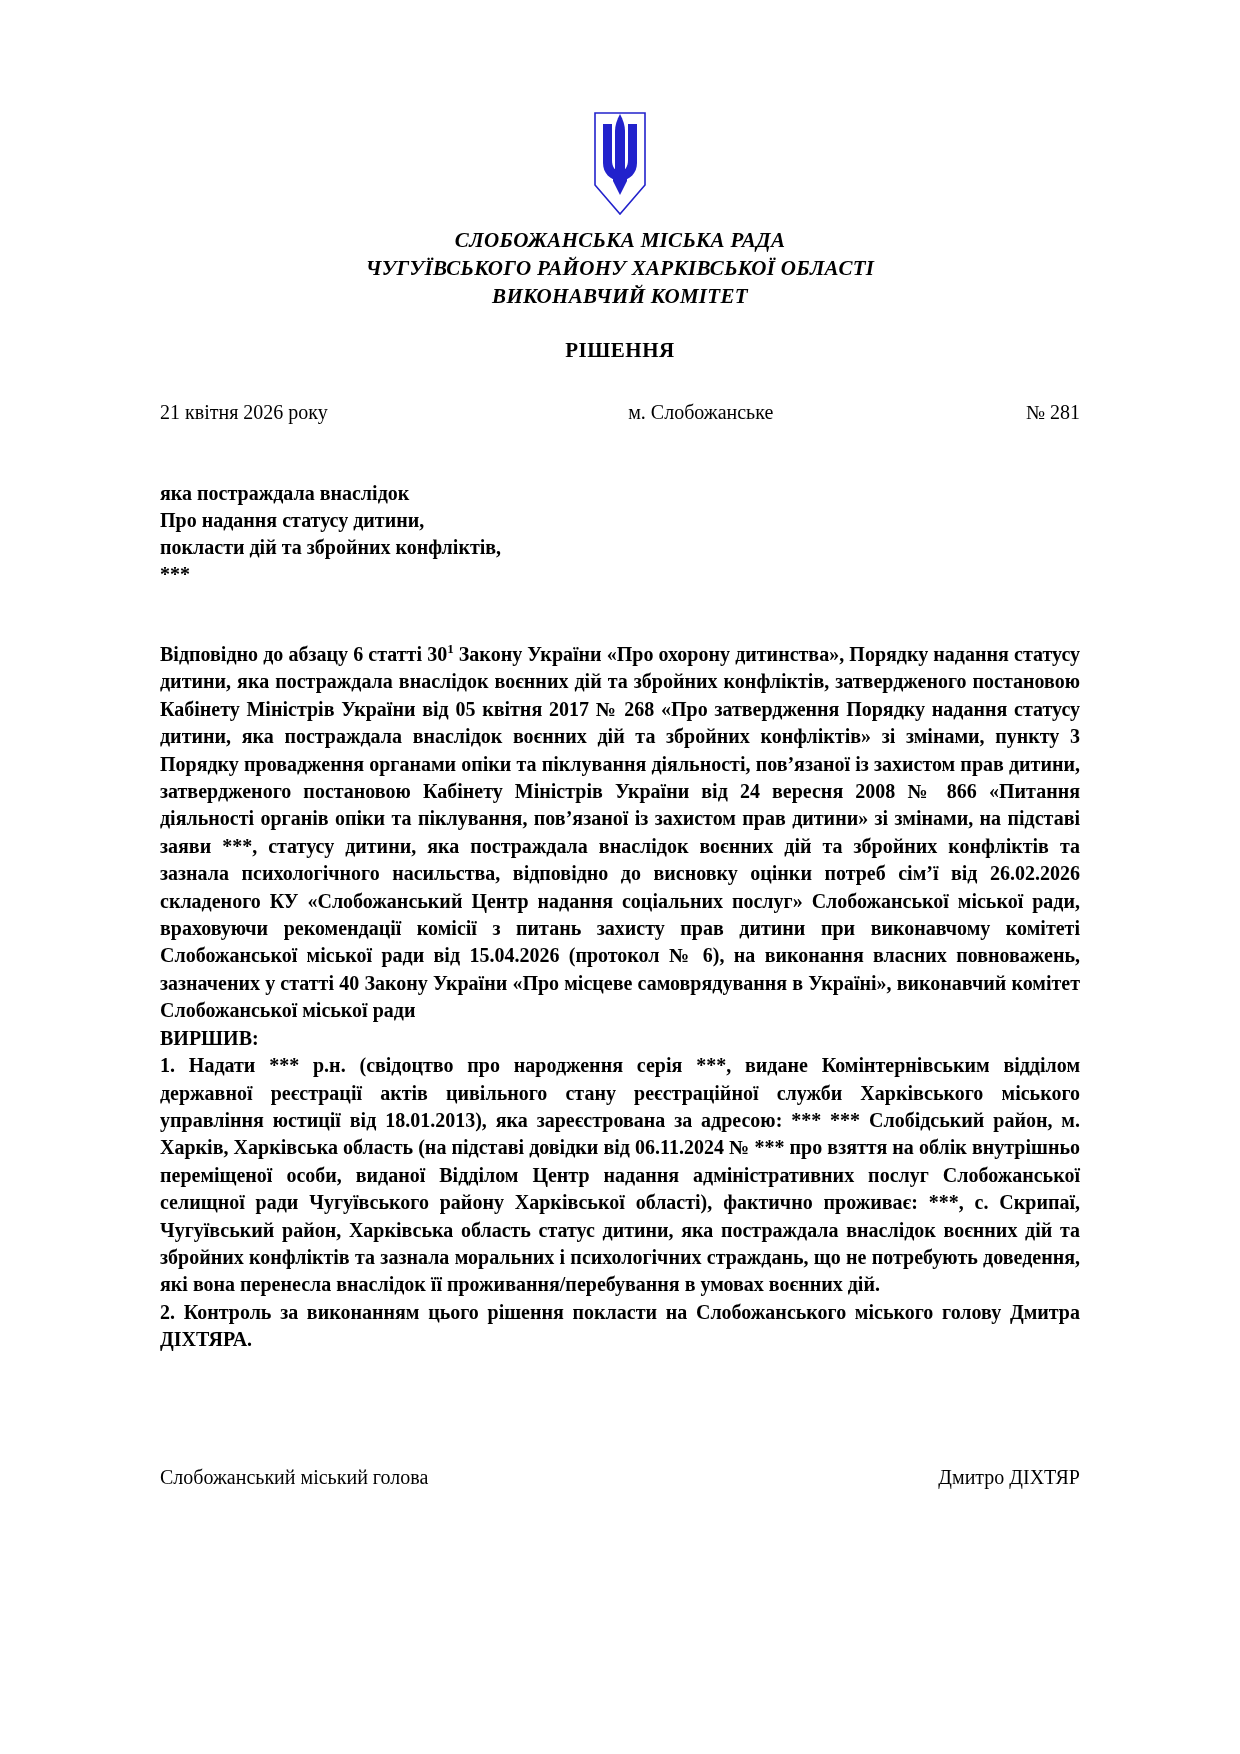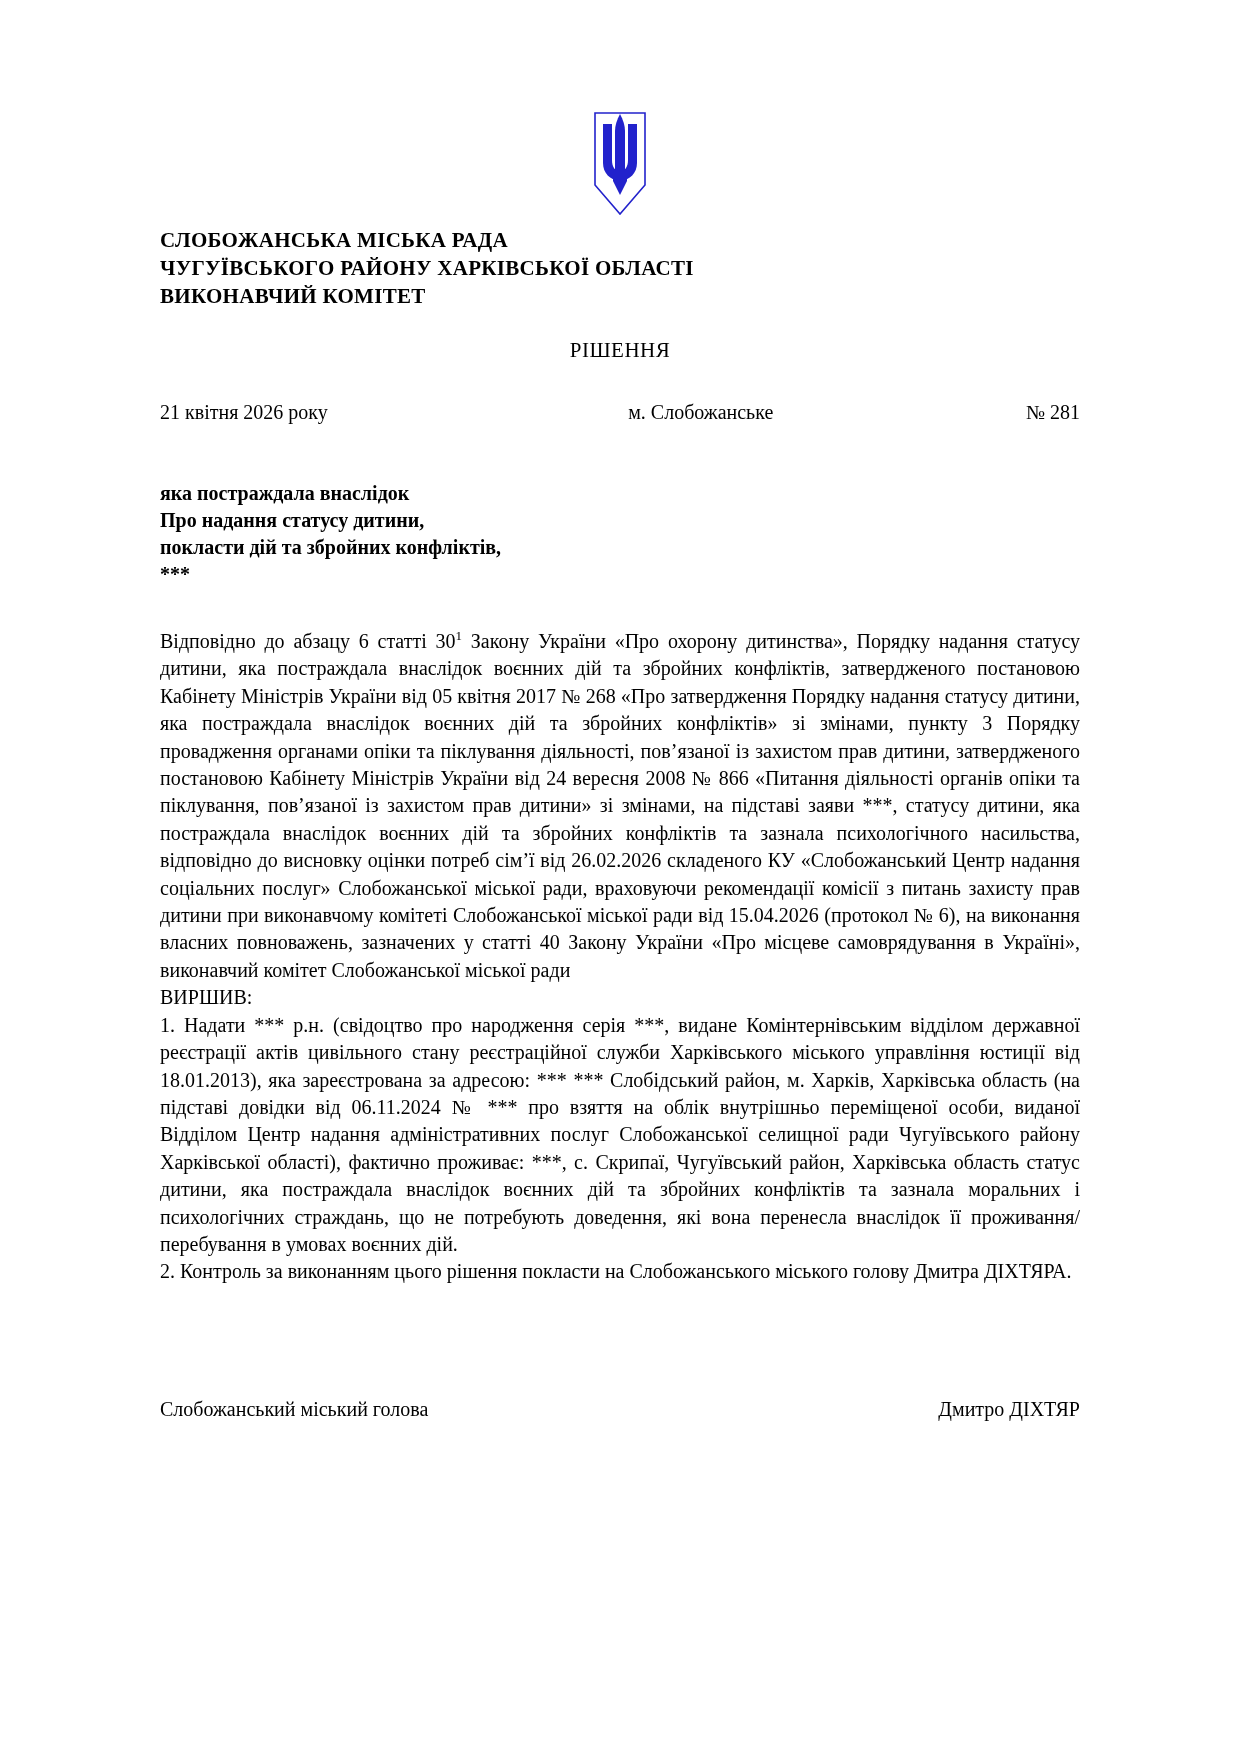--- a/index.html
+++ b/index.html
@@ -13,52 +13,54 @@
     box-sizing:border-box;
     padding:112px 160px 0 160px;
   }
   .emblem-wrap{
     width:100%;
     display:flex;justify-content:center;
     margin-bottom:10px;
   }
   .emblem-wrap svg{display:block;}
   .org-block{
-    text-align:left;
+    text-align:center;
     font-weight:bold;
     font-size:21px;
     line-height:28px;
     letter-spacing:.3px;
+    font-style:italic;
   }
   .doc-type{
     text-align:center;
-    font-weight:normal;
+    font-weight:bold;
     font-size:21px;
     margin-top:28px;
     letter-spacing:.5px;
   }
   .dateline{
     display:grid;
     grid-template-columns:1fr 1fr 1fr;
     margin-top:38px;
     font-size:20px;
   }
   .dateline .dl-left{text-align:left;}
   .dateline .dl-center{text-align:right;}
   .dateline .dl-right{text-align:right;}
   .subject-block{
     margin-top:56px;
     font-weight:bold;
     font-size:20px;
     line-height:27px;
   }
   .body-block{
-    margin-top:40px;
+    margin-top:53px;
     font-size:20px;
     line-height:27.4px;
+    font-weight:bold;
   }
   .body-block p{margin:0;}
   .justified{text-align:justify;}
   sup{font-size:13px;line-height:0;}
   .signature-row{
     display:flex;
     justify-content:space-between;
     margin-top:112px;
     font-size:20px;
     gap:13px;

